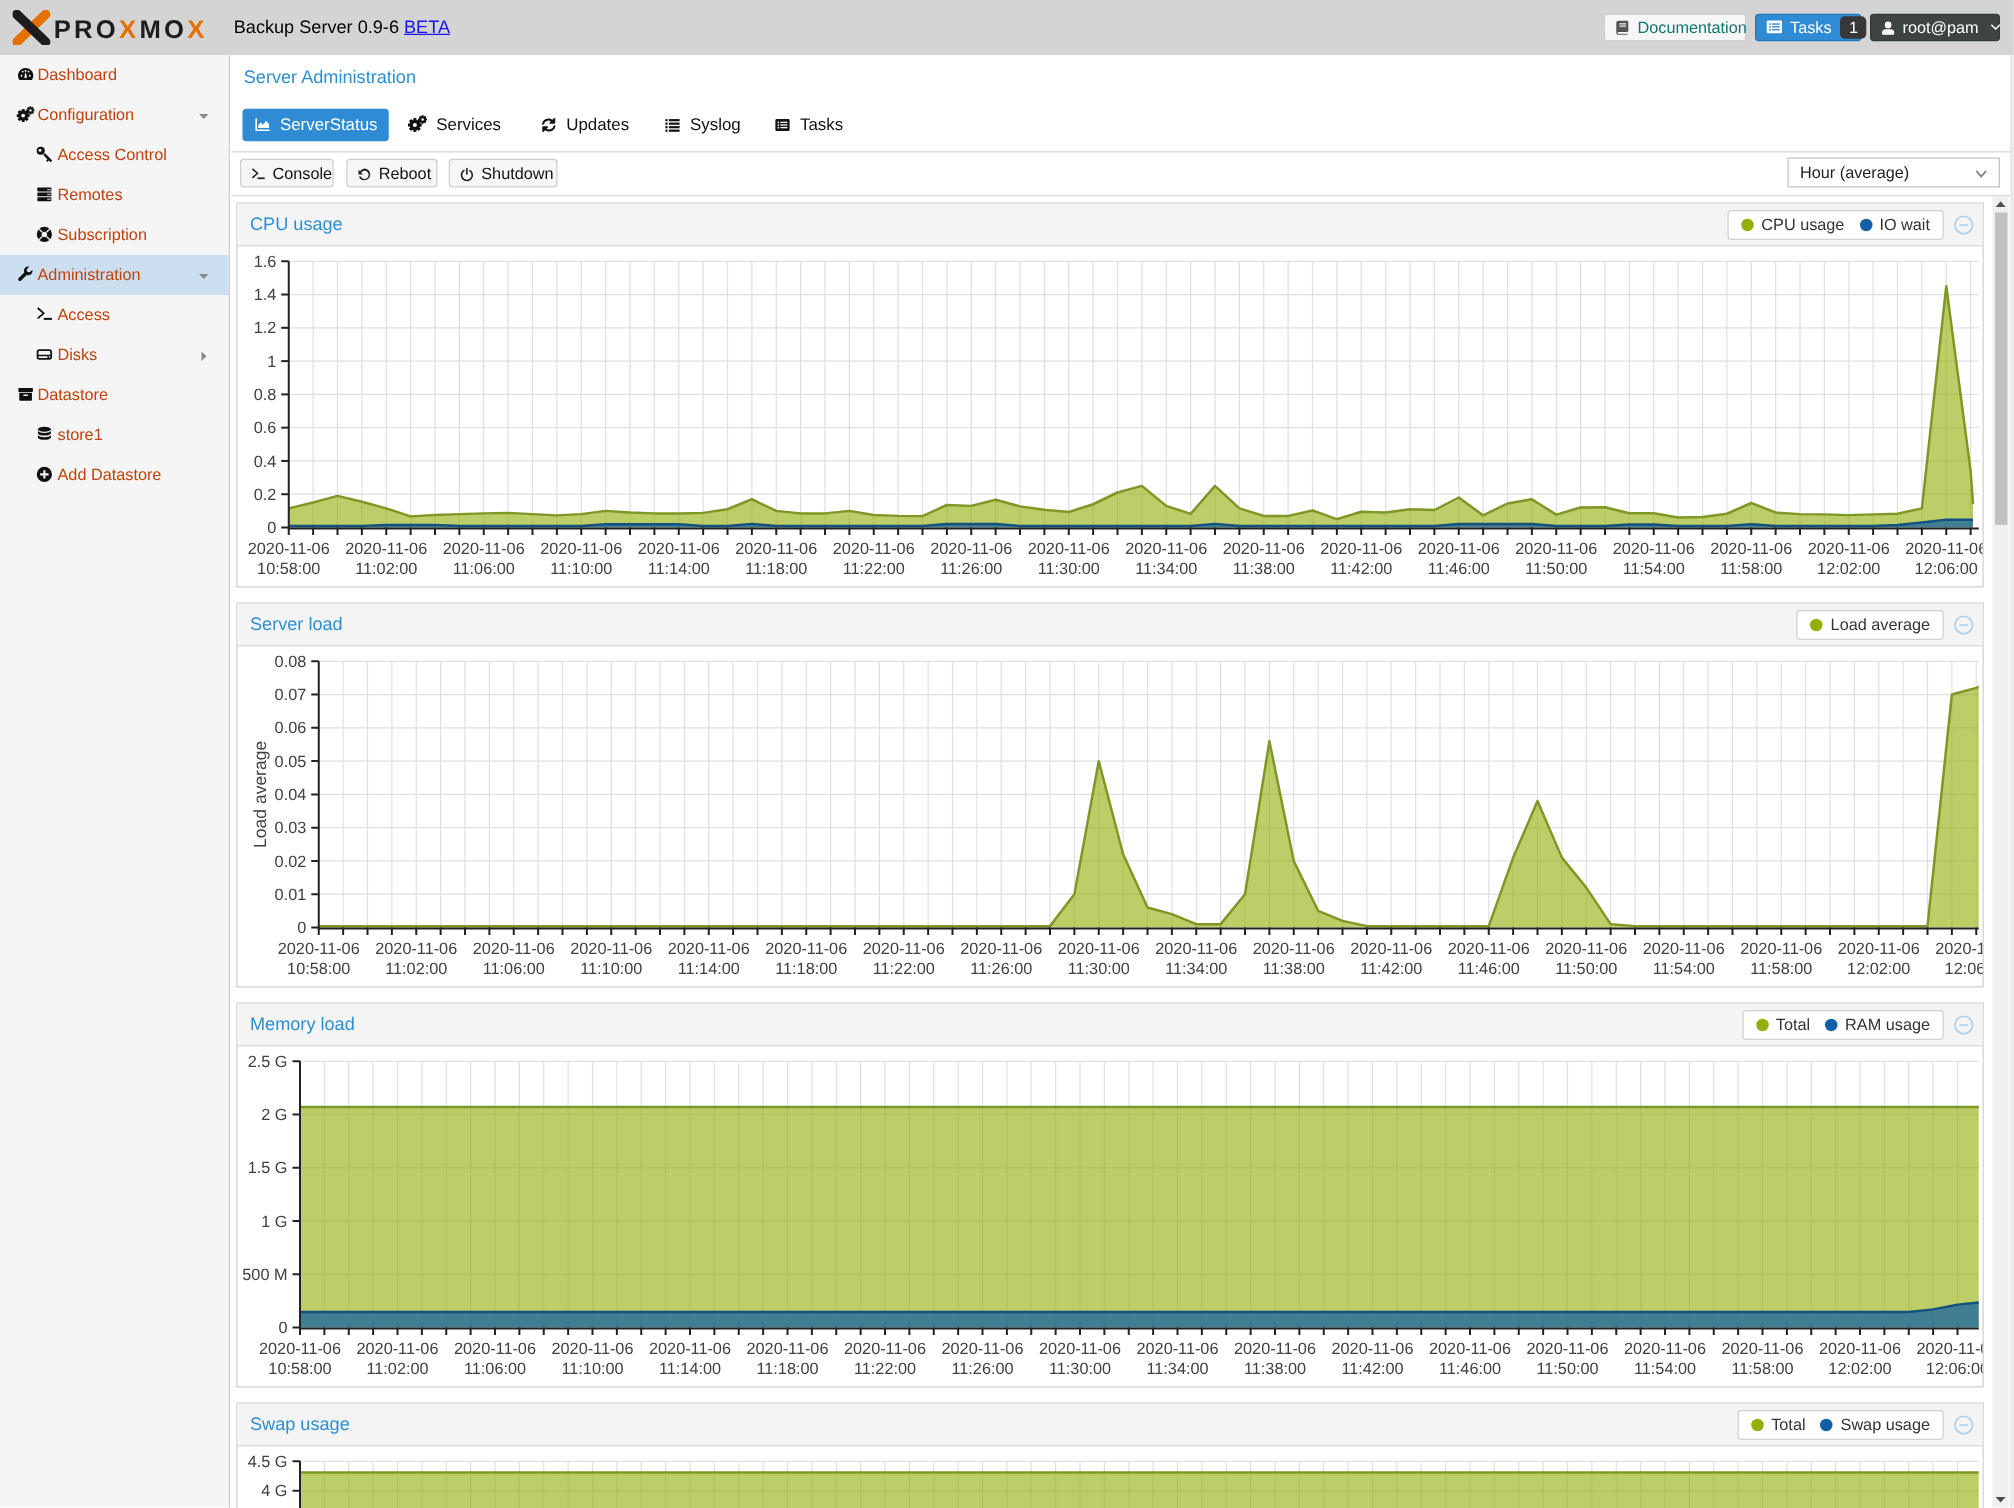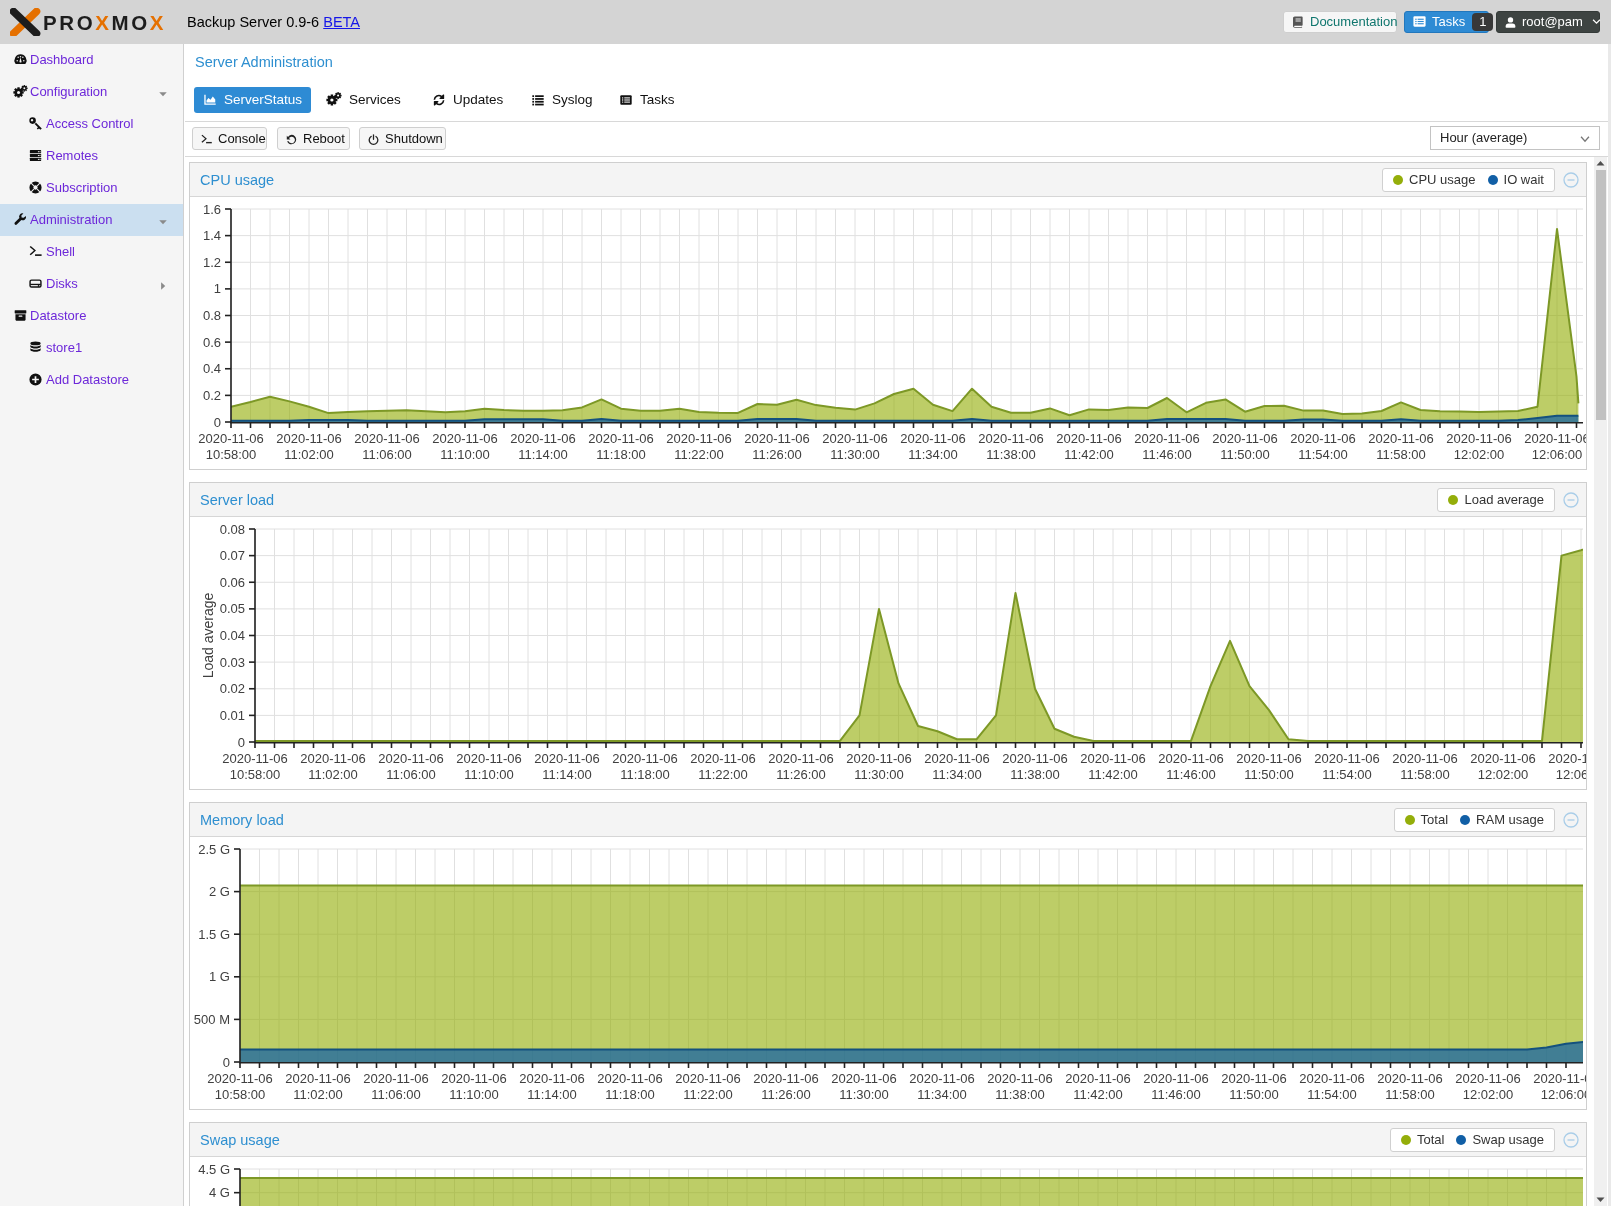--- a/index.html
+++ b/index.html
@@ -8,21 +8,21 @@
 #hdrtxt a { color:#1616e8; text-decoration:underline; }
 .hbtn { position:absolute; top:11px; height:22px; border-radius:3px; font-size:13px; line-height:20px; white-space:nowrap; }
 #btndoc { left:1283px; width:114px; background:#f6f6f6; border:1px solid #cfcfcf; color:#0f766e; }
 #btntasks { left:1404px; width:85px; background:#2e8bd4; border:1px solid #2277bc; color:#fff; }
 #btnuser { left:1496px; width:104px; background:#3e4442; border:1px solid #343a38; color:#fff; }
 .hbtn .ic { display:inline-block; vertical-align:-3px; margin:0 5px 0 7px; }
 #badge { display:inline-block; background:#383838; color:#fff; border-radius:4px; padding:0 7px; margin-left:7px; font-size:13px; line-height:18px; vertical-align:0px; }
 #side { position:absolute; left:0; top:44px; width:184px; height:1162px; background:#f5f5f5; border-right:1px solid #d0d0d0; }
 .nav { position:relative; height:32px; }
 .nic { position:absolute; top:8px; }
-.ntx { position:absolute; top:0; line-height:32px; font-size:13px; color:#6d28d9; }
+.ntx { position:absolute; top:0; line-height:32px; font-size:13px; color:#c2410c; }
 .ncar { position:absolute; right:14px; top:10px; }
 #content { position:absolute; left:185px; top:44px; width:1423px; height:836px; background:#fff; }
 #rstrip { position:absolute; left:1608px; top:44px; width:3px; height:1162px; background:#e9e9e9; }
 #title { position:absolute; left:10px; top:10px; font-size:14.5px; color:#2e8fd0; }
 #tabs { position:absolute; left:0; top:36px; width:1423px; height:42px; border-bottom:1px solid #d8d8d8; }
 .tab { position:absolute; top:7px; height:26px; line-height:26px; font-size:13.5px; color:#111; }
 .tab .ic { display:inline-block; vertical-align:-3px; margin-right:7px; }
 #tab0 { left:9px; width:117px; background:#2e8bd4; color:#fff; border-radius:3px; text-align:center; }
 #toolbar { position:absolute; left:0; top:78px; width:1423px; height:35px; border-bottom:1px solid #d8d8d8; background:#fff; }
 .tbtn { position:absolute; top:5px; height:23px; background:#f6f6f6; border:1px solid #cfcfcf; border-radius:3px; font-size:13px; line-height:21px; color:#111; white-space:nowrap; }
@@ -148,21 +148,21 @@
       <span class="ntx" style="left:30px">Administration</span>
       <span class="ncar"><svg width="12" height="12" viewBox="0 0 16 16" fill="#8a8a8a">
           <path d="M3 5.5h10L8 11z"></path>
         </svg></span>
     </div>
     <div class="nav">
       <span class="nic" style="left:28px"><svg width="15" height="15" viewBox="0 0 16 16" fill="#111">
           <path d="M1.8 3.2 6.3 7 1.8 10.8l1.1 1.2L8.5 7 2.9 2z"></path>
           <rect x="7.5" y="11" width="7" height="1.7"></rect>
         </svg></span>
-      <span class="ntx" style="left:46px">Shell</span>
+      <span class="ntx" style="left:46px">Access</span>
     </div>
     <div class="nav">
       <span class="nic" style="left:28px"><svg width="15" height="15" viewBox="0 0 16 16" fill="#111">
           <rect x="2.2" y="4.4" width="11.6" height="7.4" rx="1.5" fill="none" stroke="#111" stroke-width="1.5"></rect>
           <line x1="2.4" y1="9" x2="13.6" y2="9" stroke="#111" stroke-width="1.4"></line>
           <circle cx="11.3" cy="10.6" r="0.9"></circle>
         </svg></span>
       <span class="ntx" style="left:46px">Disks</span>
       <span class="ncar"><svg width="12" height="12" viewBox="0 0 16 16" fill="#8a8a8a">
           <path d="M5.5 3v10L11 8z"></path>

